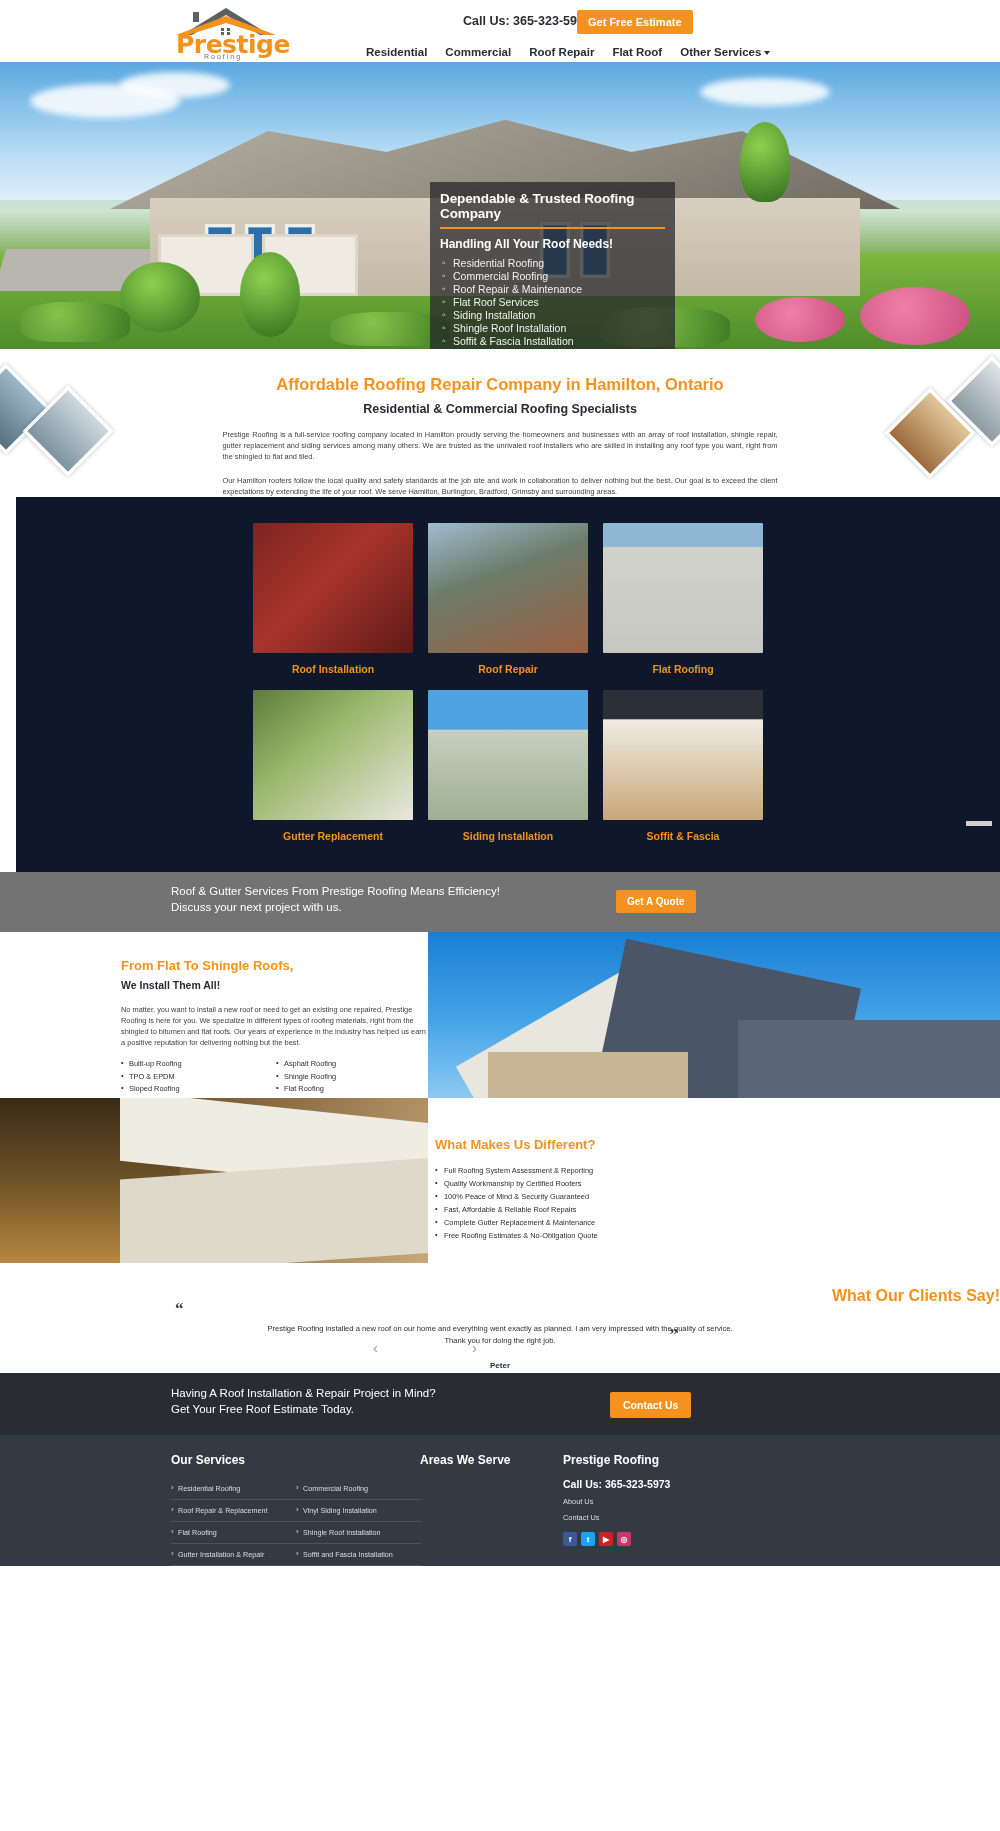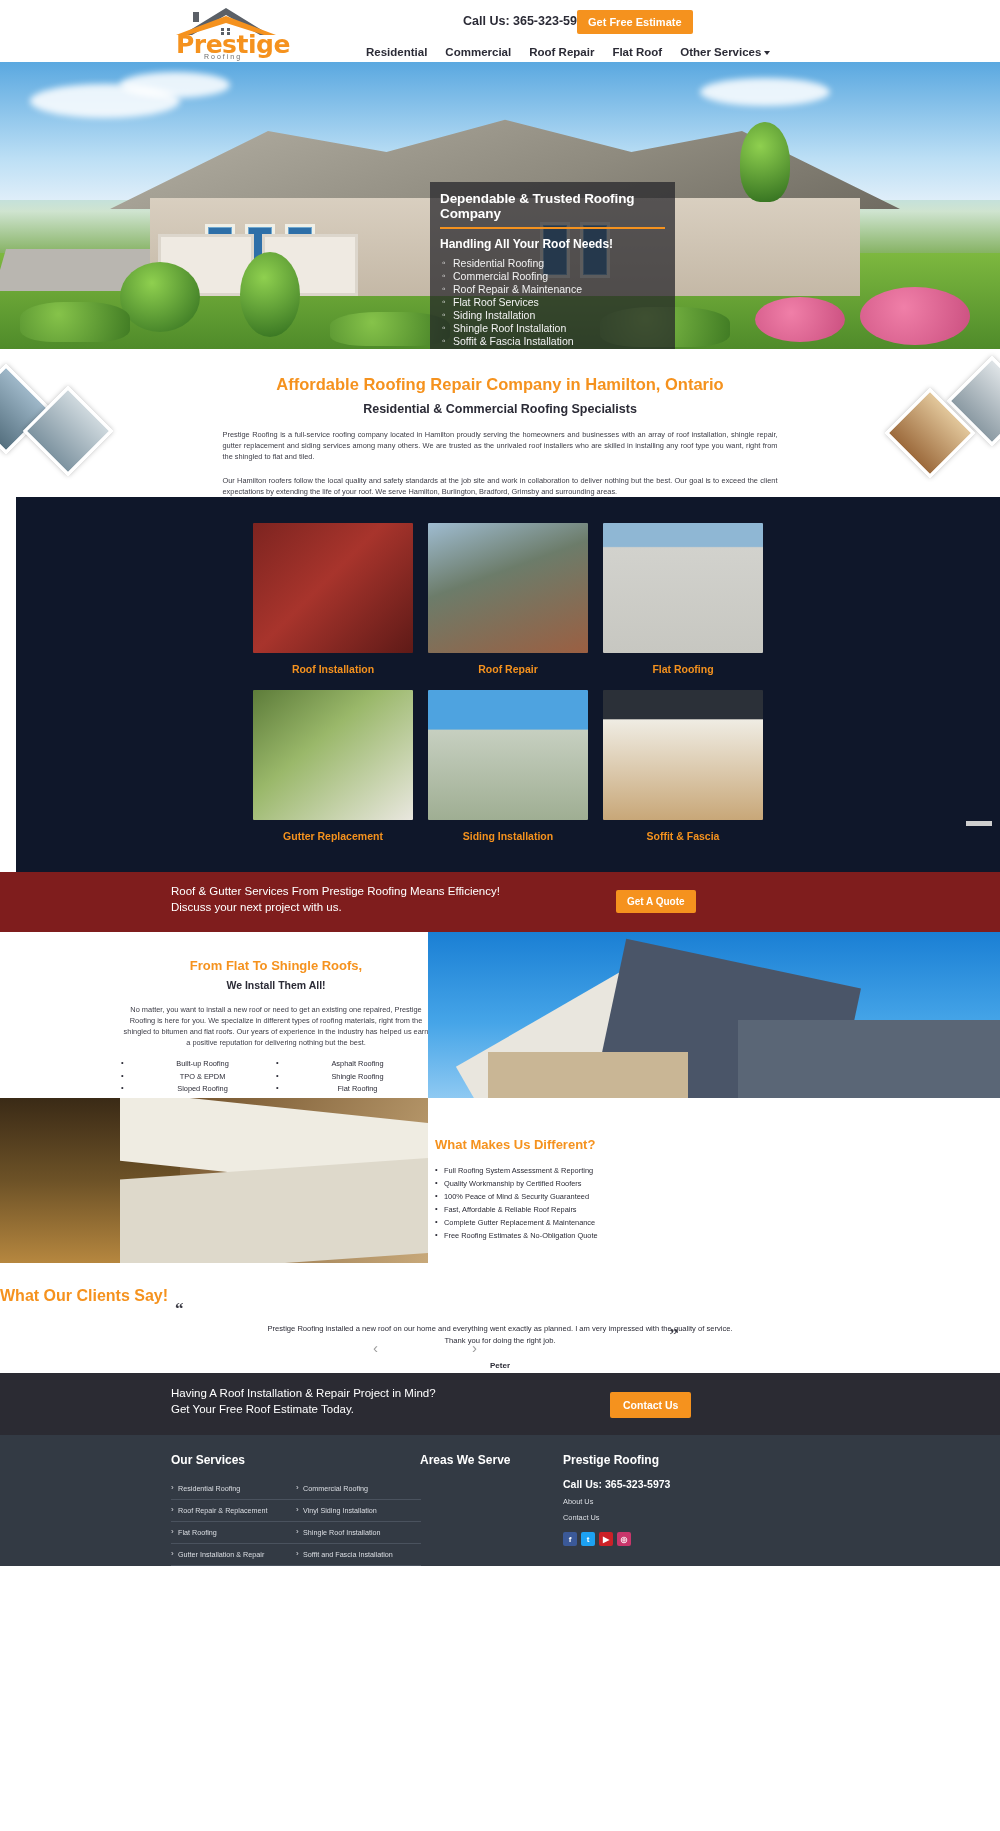--- a/index.html
+++ b/index.html
@@ -69,29 +69,29 @@
 
   
   .services { background:#0f172a; padding:26px 0 30px 0; position:relative;margin-left:16px; }
   .grid { width:510px; margin:0 auto; display:grid; grid-template-columns:repeat(3,160px);
     gap:15px 15px; }
   .card img, .card .ph { width:160px; height:130px; display:block; border-radius:1px; }
   .card .lbl { text-align:center; color:#f5921e; font-size:10.5px; font-weight:bold; margin-top:10px; }
   .scrollnub { position:absolute; right:8px; top:324px; width:26px; height:5px; background:#cfcfcf; }
 
   
-  .cta { background:#7f1d1d; height:60px; position:relative; }
+  .cta { background:#737373; height:60px; position:relative; }
   .cta .t1 { position:absolute; left:171px; top:13px; color:#fff; font-size:11.5px; }
   .cta .t2 { position:absolute; left:171px; top:29px; color:#fff; font-size:11.5px; }
   .cta .qbtn { position:absolute; left:616px; top:18px; background:#f5921e; color:#fff;
     font-size:10px; font-weight:bold; padding:6px 11px; border:none; cursor:pointer; border-radius:2px;}
 
   
   .split1 { position:relative; height:166px; background:#fff; }
-  .split1 .copy { position:absolute; left:121px; top:26px; width:310px;text-align:center; }
+  .split1 .copy { position:absolute; left:121px; top:26px; width:310px; }
   .split1 h3 { color:#f5921e; font-size:13px; font-weight:bold; }
   .split1 h4 { color:#2b2b36; font-size:10.5px; font-weight:bold; margin-top:6px; }
   .split1 p { font-size:7.4px; line-height:11px; color:#3c3c46; margin-top:13px; }
   .cols { display:flex; margin-top:10px; }
   .cols ul { list-style:none; width:155px; }
   .cols li { font-size:7.4px; line-height:12.5px; padding-left:8px; position:relative; color:#2b2b36;}
   .cols li:before { content:"•"; position:absolute; left:0; top:-1px; }
   .split1 .pic { position:absolute; left:428px; top:0; width:572px; height:166px;
     background:linear-gradient(#1a7fd4 0%,#46a5e8 55%,#8ec9f2 100%); overflow:hidden;}
 
@@ -100,21 +100,21 @@
   .split2 .pic { position:absolute; left:0; top:0; width:428px; height:165px;
     background:linear-gradient(120deg,#3d2d1c,#7a5a33 40%,#c8a97a); overflow:hidden;}
   .split2 .copy { position:absolute; left:435px; top:39px; width:330px; }
   .split2 h3 { color:#f5921e; font-size:13px; font-weight:bold; }
   .split2 ul { list-style:none; margin-top:12px; }
   .split2 li { font-size:7.4px; line-height:13px; padding-left:9px; position:relative; color:#2b2b36;}
   .split2 li:before { content:"•"; position:absolute; left:0; top:-1px; }
 
   
   .testi { background:#fff; padding:24px 0 26px 0; position:relative; height:110px;}
-  .testi h3 { text-align:left; color:#f5921e; font-size:16px; font-weight:bold; }
+  .testi h3 { text-align:right; color:#f5921e; font-size:16px; font-weight:bold; }
   .testi .q { width:470px; margin:18px auto 0 auto; text-align:center; font-size:7.6px;
     line-height:12px; color:#2b2b36; }
   .qm { position:absolute; font-size:17px; color:#3a3a44; font-weight:bold; font-family:"Liberation Serif",serif;}
   .qm.l { left:175px; top:36px; } .qm.r { right:322px; top:62px; }
   .testi .name { text-align:center; font-size:8px; font-weight:bold; color:#2b2b36; margin-top:14px;}
   .arrow { position:absolute; top:76px; font-size:15px; color:#9b9b9b; cursor:pointer; }
   .arrow.prev { left:373px; } .arrow.next { left:472px; }
 
   
   .cta2 { background:#2b2b33; height:62px; position:relative; }

